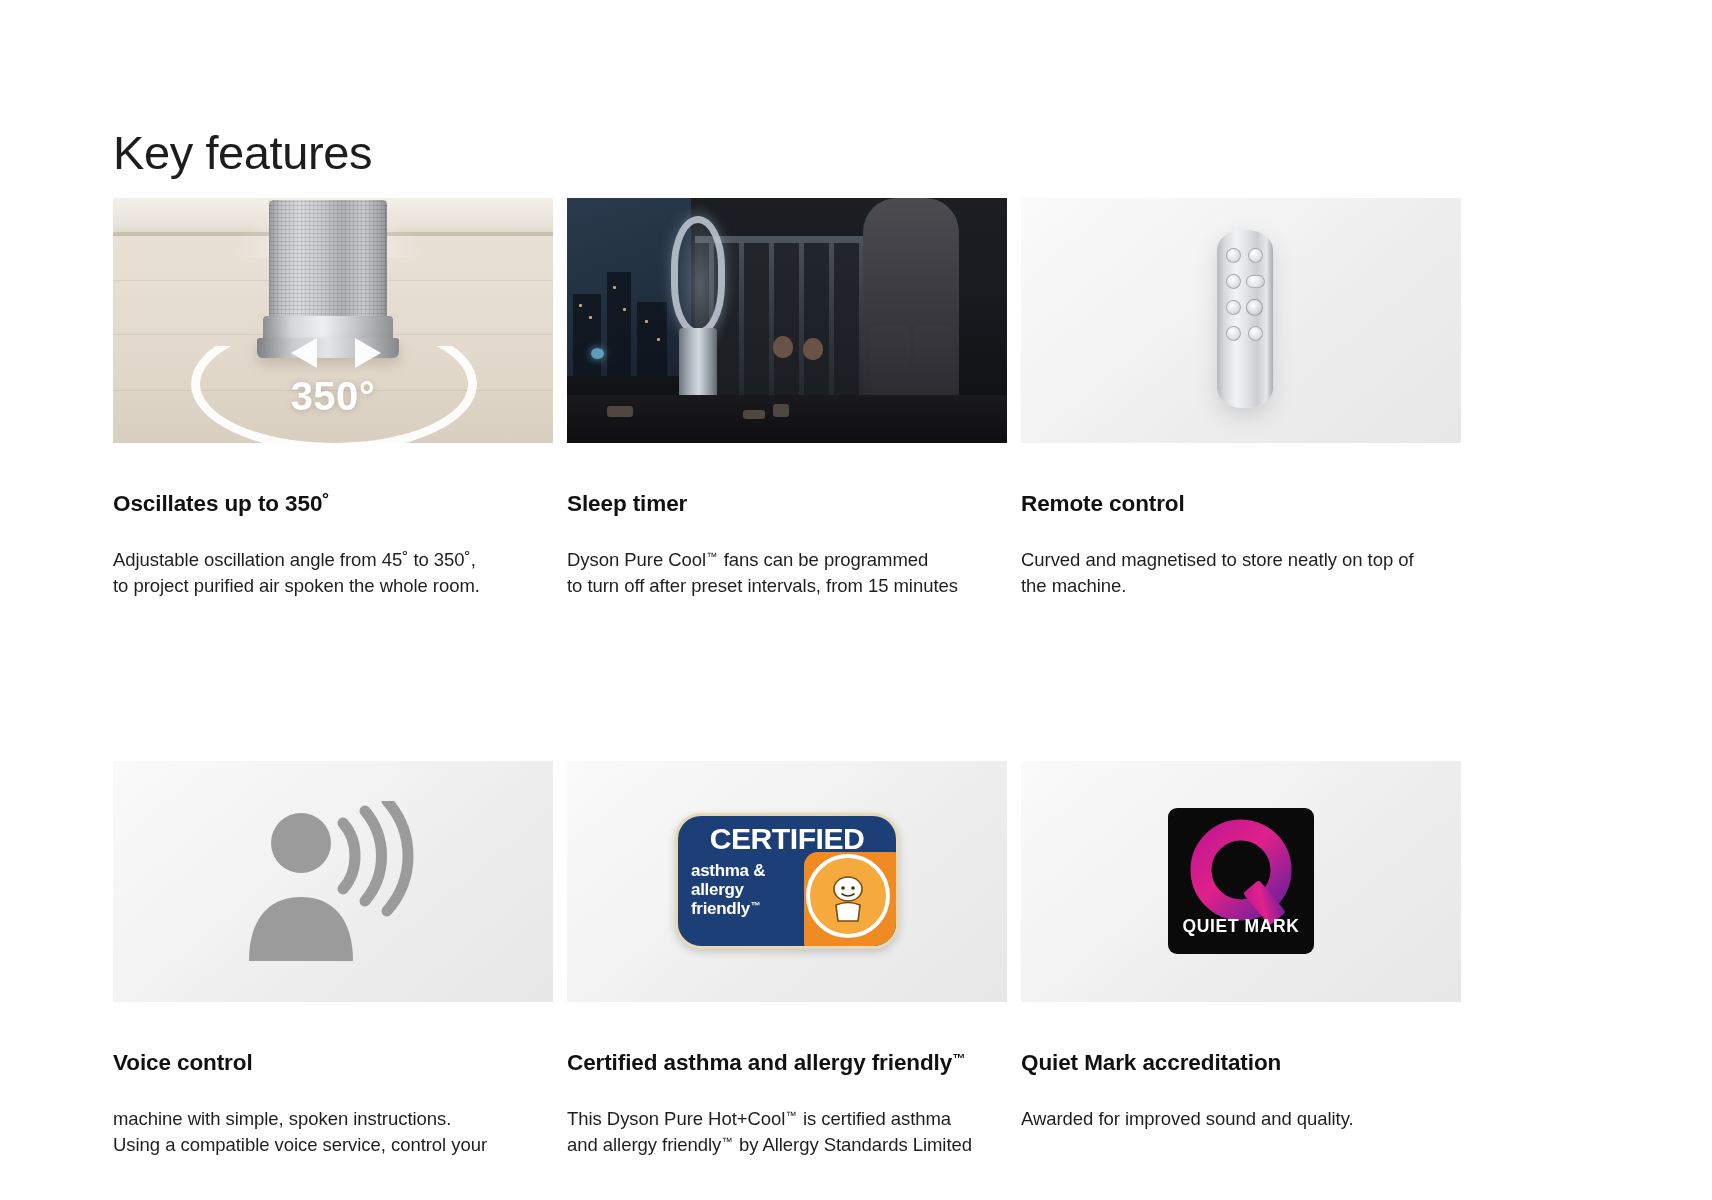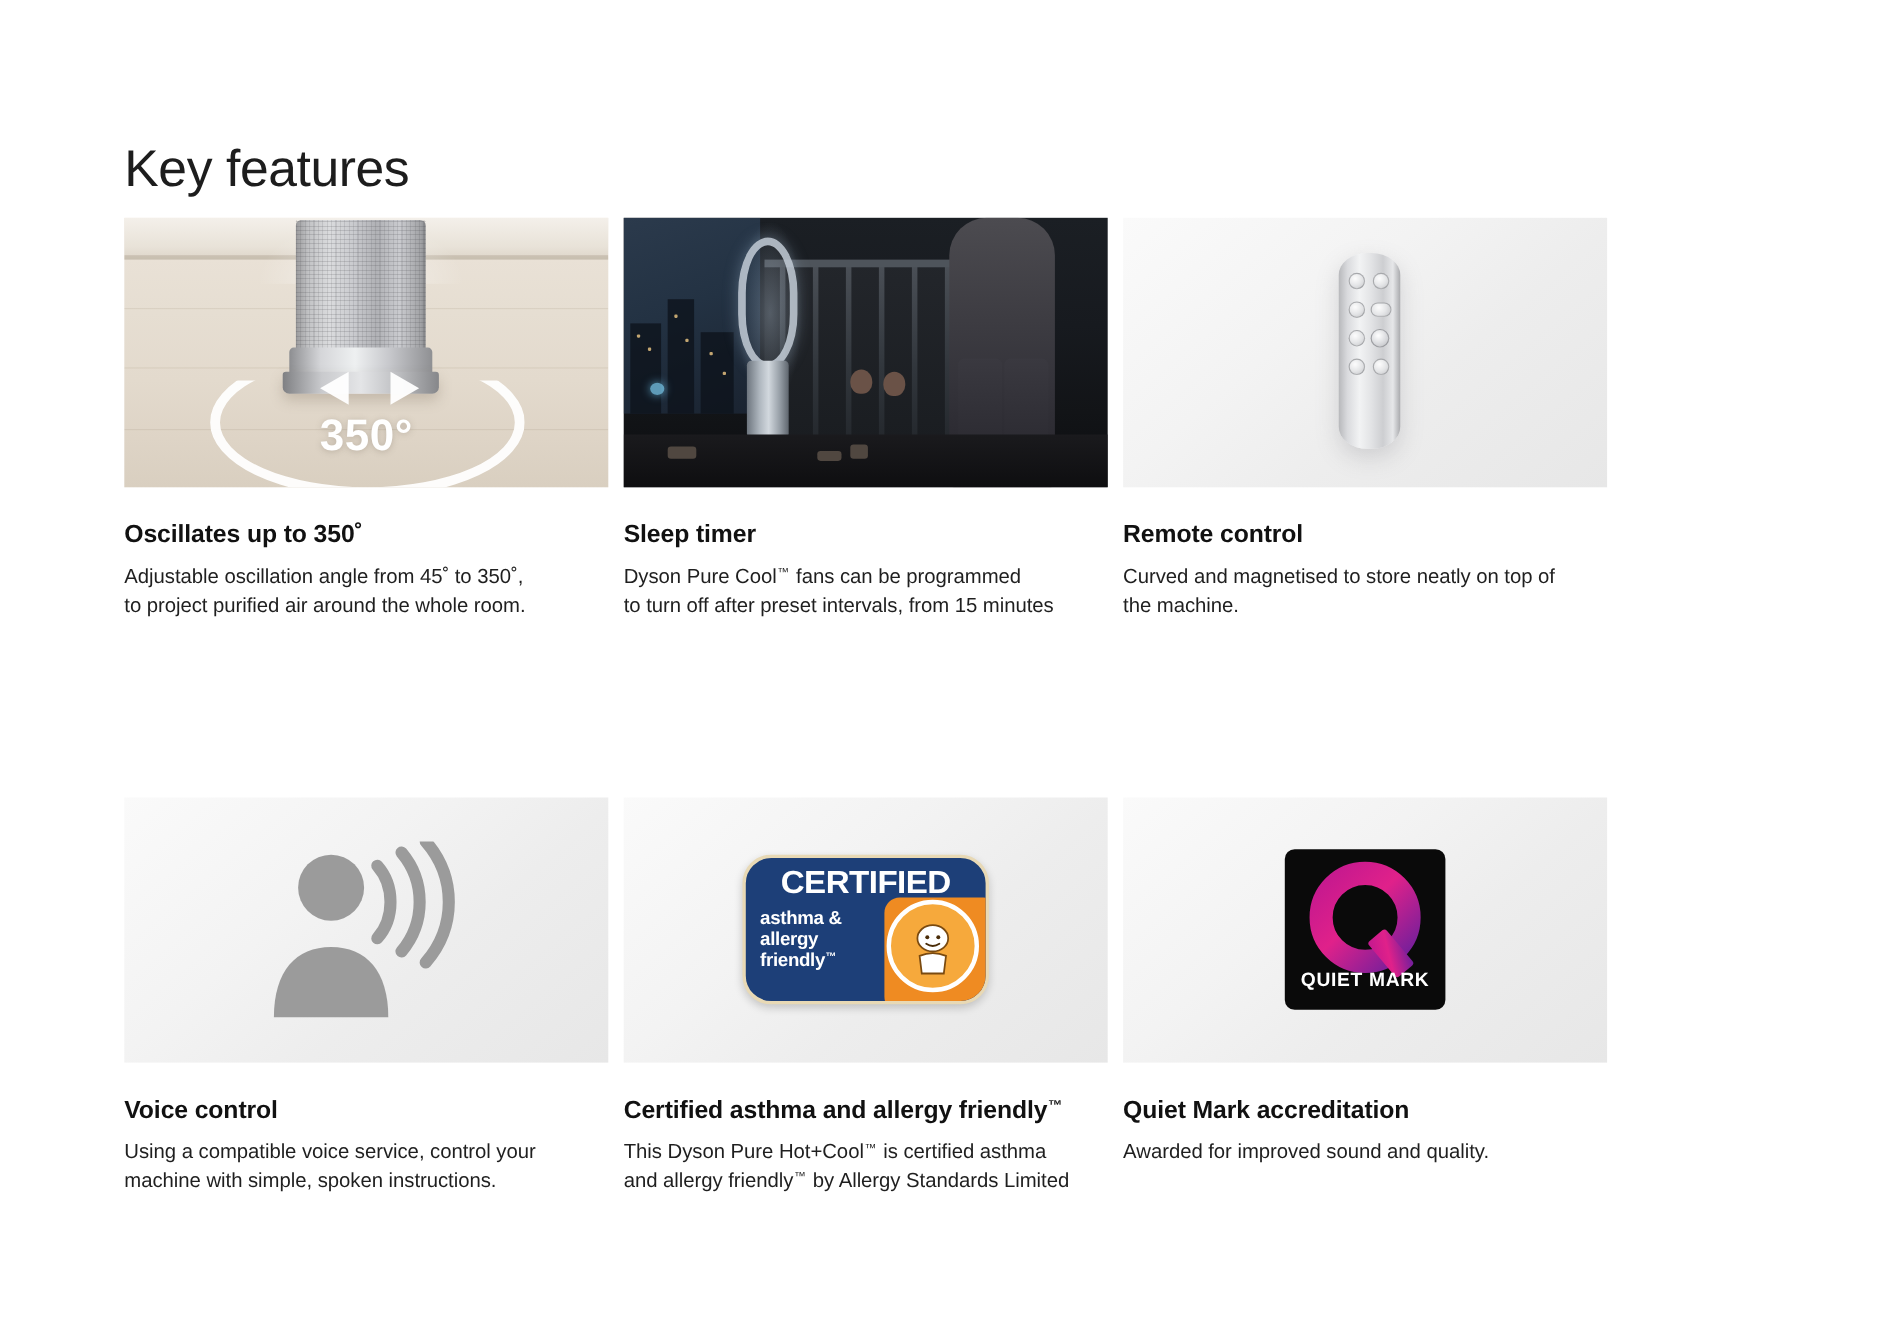--- a/index.html
+++ b/index.html
@@ -45,20 +45,21 @@
   .row {
     display: flex;
     gap: 14px;
   }
   .row.row-2 { margin-top: 161px; }
 
   .card {
     width: 440px;
     display: flex;
     flex-direction: column;
+    gap: 18px;
   }
 
   .card-media {
     width: 440px;
     height: 245px;
     position: relative;
     overflow: hidden;
     background: #f1f1f1;
   }
   .row-2 .card-media { height: 241px; }
@@ -441,21 +442,21 @@
           <div class="fan-collar"></div>
           <div class="fan-foot"></div>
           <div class="osc-ring"></div>
           <div class="osc-arrow left"></div>
           <div class="osc-arrow right"></div>
           <div class="osc-label">350°</div>
         </div>
         <div class="card-title">Oscillates up to 350˚</div>
         <div class="card-body">
           <span class="ln">Adjustable oscillation angle from 45˚ to 350˚,</span>
-          <span class="ln">to project purified air around the whole room.</span>
+          <span class="ln">to project purified air spoken the whole room.</span>
         </div>
       </div>
 
       <div class="card">
         <div class="card-media media-sleep">
           <div class="night-window">
             <div class="city-block" style="left:6px;  top:96px;  width:28px; height:82px;"></div>
             <div class="city-block" style="left:40px; top:74px;  width:24px; height:104px;"></div>
             <div class="city-block" style="left:70px; top:104px; width:30px; height:74px;"></div>
             <div class="city-dot" style="left:12px; top:106px;"></div>
@@ -528,22 +529,22 @@
           <svg class="voice-icon" viewBox="0 0 200 160">
             <circle cx="68" cy="42" r="30" fill="#9b9b9b"></circle>
             <path d="M16 160 C16 118 36 96 68 96 C100 96 120 118 120 160 Z" fill="#9b9b9b"></path>
             <path d="M110 22 C126 40 126 70 110 88" fill="none" stroke="#9b9b9b" stroke-width="11" stroke-linecap="round"></path>
             <path d="M132 10 C154 36 154 74 132 100" fill="none" stroke="#9b9b9b" stroke-width="11" stroke-linecap="round"></path>
             <path d="M154 0 C182 32 182 78 154 110" fill="none" stroke="#9b9b9b" stroke-width="11" stroke-linecap="round"></path>
           </svg>
         </div>
         <div class="card-title">Voice control</div>
         <div class="card-body">
+          <span class="ln">machine with simple, spoken instructions.</span>
           <span class="ln">Using a compatible voice service, control your</span>
-          <span class="ln">machine with simple, spoken instructions.</span>
         </div>
       </div>
 
       <div class="card">
         <div class="card-media media-light">
           <div class="cert-badge">
             <div class="cert-top">CERTIFIED</div>
             <div class="cert-lines">
               <div>asthma &amp;</div>
               <div>allergy</div>

